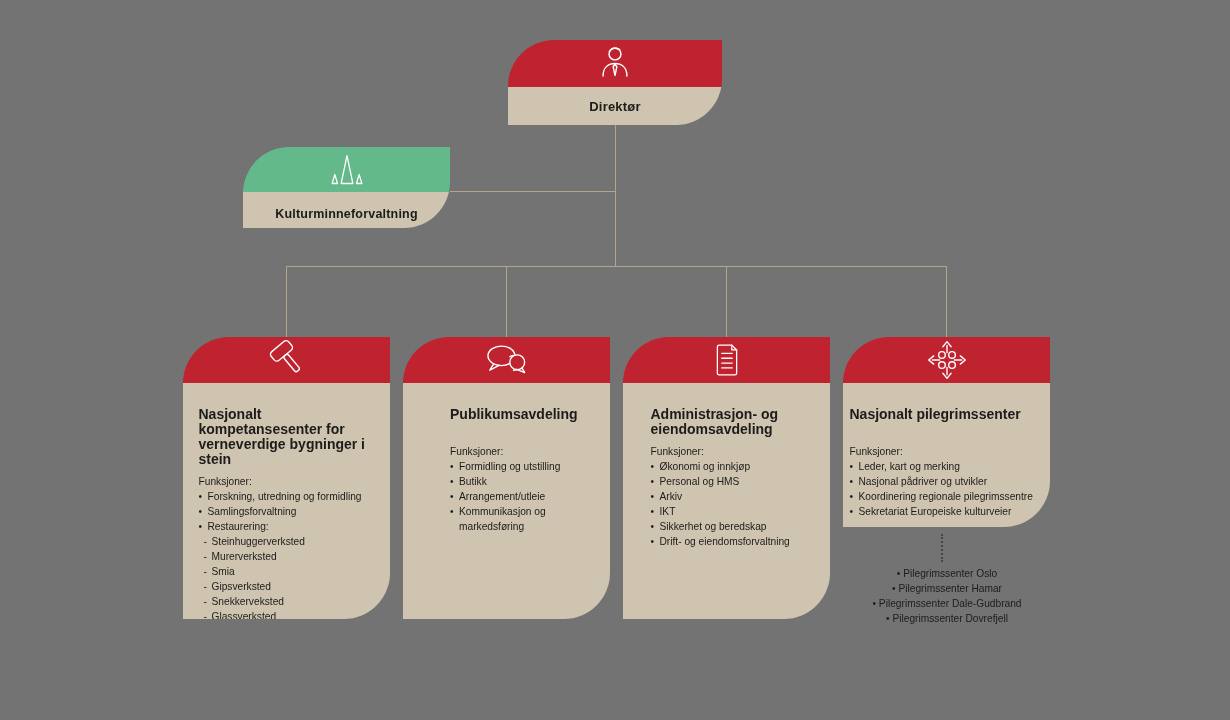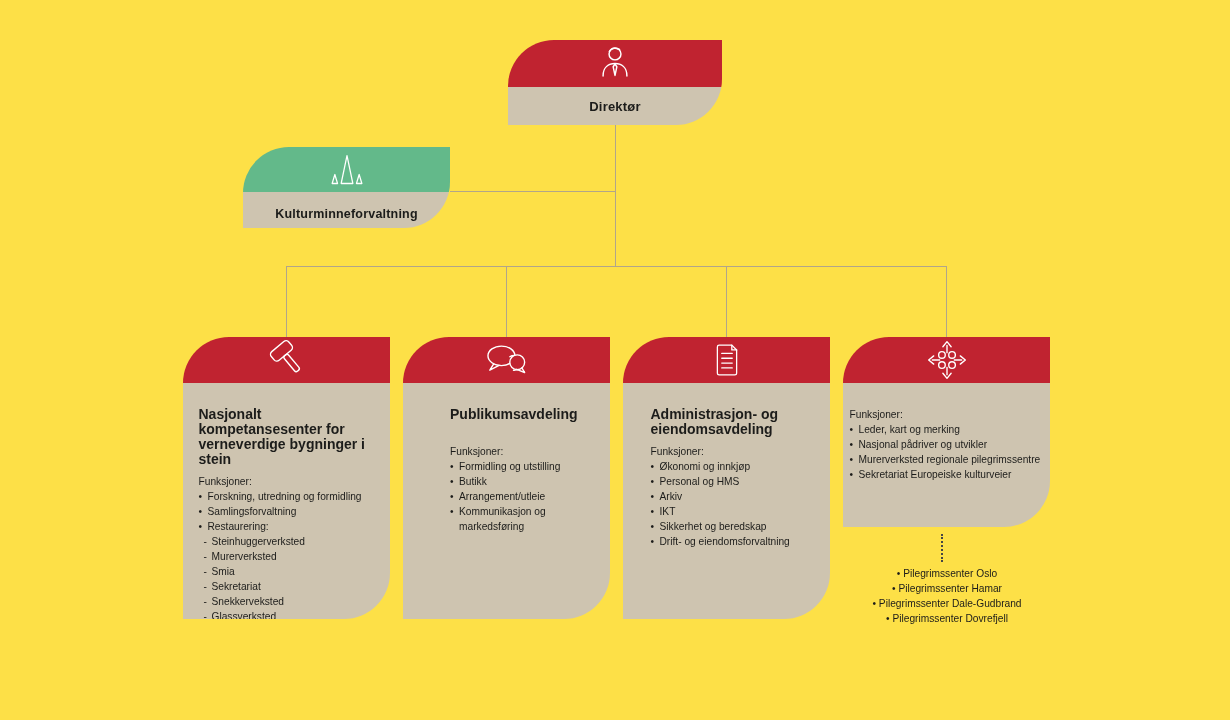--- a/index.html
+++ b/index.html
@@ -1,17 +1,17 @@
 <!DOCTYPE html>
 <html><head>
 <meta charset="utf-8">
 <style>
   html,body{margin:0;padding:0;background:#fff;}
   .canvas{
-    position:relative;width:1230px;height:720px;background:#fde047;
+    position:relative;width:1230px;height:720px;background:#737373;
     font-family:"Liberation Sans",sans-serif;color:#1c1c1a;overflow:hidden;
   }
   
   .hline,.vline{position:absolute;background:#b1a58a;}
   .hline{height:1px;}
   .vline{width:1px;}
   .dotline{position:absolute;width:0;border-left:2px dotted #454545;}
 
   
   .box{position:absolute;border-radius:46px 0 46px 0;overflow:hidden;}
@@ -125,21 +125,21 @@
             <div class="li lv2">
               <span class="blt">-</span>
               <span class="txt">Murerverksted</span>
             </div>
             <div class="li lv2">
               <span class="blt">-</span>
               <span class="txt">Smia</span>
             </div>
             <div class="li lv2">
               <span class="blt">-</span>
-              <span class="txt">Sekretariat</span>
+              <span class="txt">Gipsverksted</span>
             </div>
             <div class="li lv2">
               <span class="blt">-</span>
               <span class="txt">Snekkerveksted</span>
             </div>
             <div class="li lv2">
               <span class="blt">-</span>
               <span class="txt">Glassverksted</span>
             </div>
           </div>
@@ -240,33 +240,34 @@
           <path d="M24 8 v8 M24 32 v8 M8 24 h8 M32 24 h8"></path>
           <circle cx="18.5" cy="18.5" r="3.6"></circle>
           <circle cx="29.5" cy="18.5" r="3.6"></circle>
           <circle cx="18.5" cy="29.5" r="3.6"></circle>
           <circle cx="29.5" cy="29.5" r="3.6"></circle>
         </svg>
       </span>
     </div>
     <div class="bd" style="height:144px;">
       <div class="content c4">
+        <div class="card-title">Nasjonalt pilegrimssenter</div>
         <div class="fn-label">Funksjoner:</div>
         <div>
             <div class="li lv1">
               <span class="blt">•</span>
               <span class="txt">Leder, kart og merking</span>
             </div>
             <div class="li lv1">
               <span class="blt">•</span>
               <span class="txt">Nasjonal pådriver og utvikler</span>
             </div>
             <div class="li lv1">
               <span class="blt">•</span>
-              <span class="txt">Murerverksted regionale pilegrimssentre</span>
+              <span class="txt">Koordinering regionale pilegrimssentre</span>
             </div>
             <div class="li lv1">
               <span class="blt">•</span>
               <span class="txt">Sekretariat Europeiske kulturveier</span>
             </div>
           </div>
       </div>
     </div>
   </div>
 

